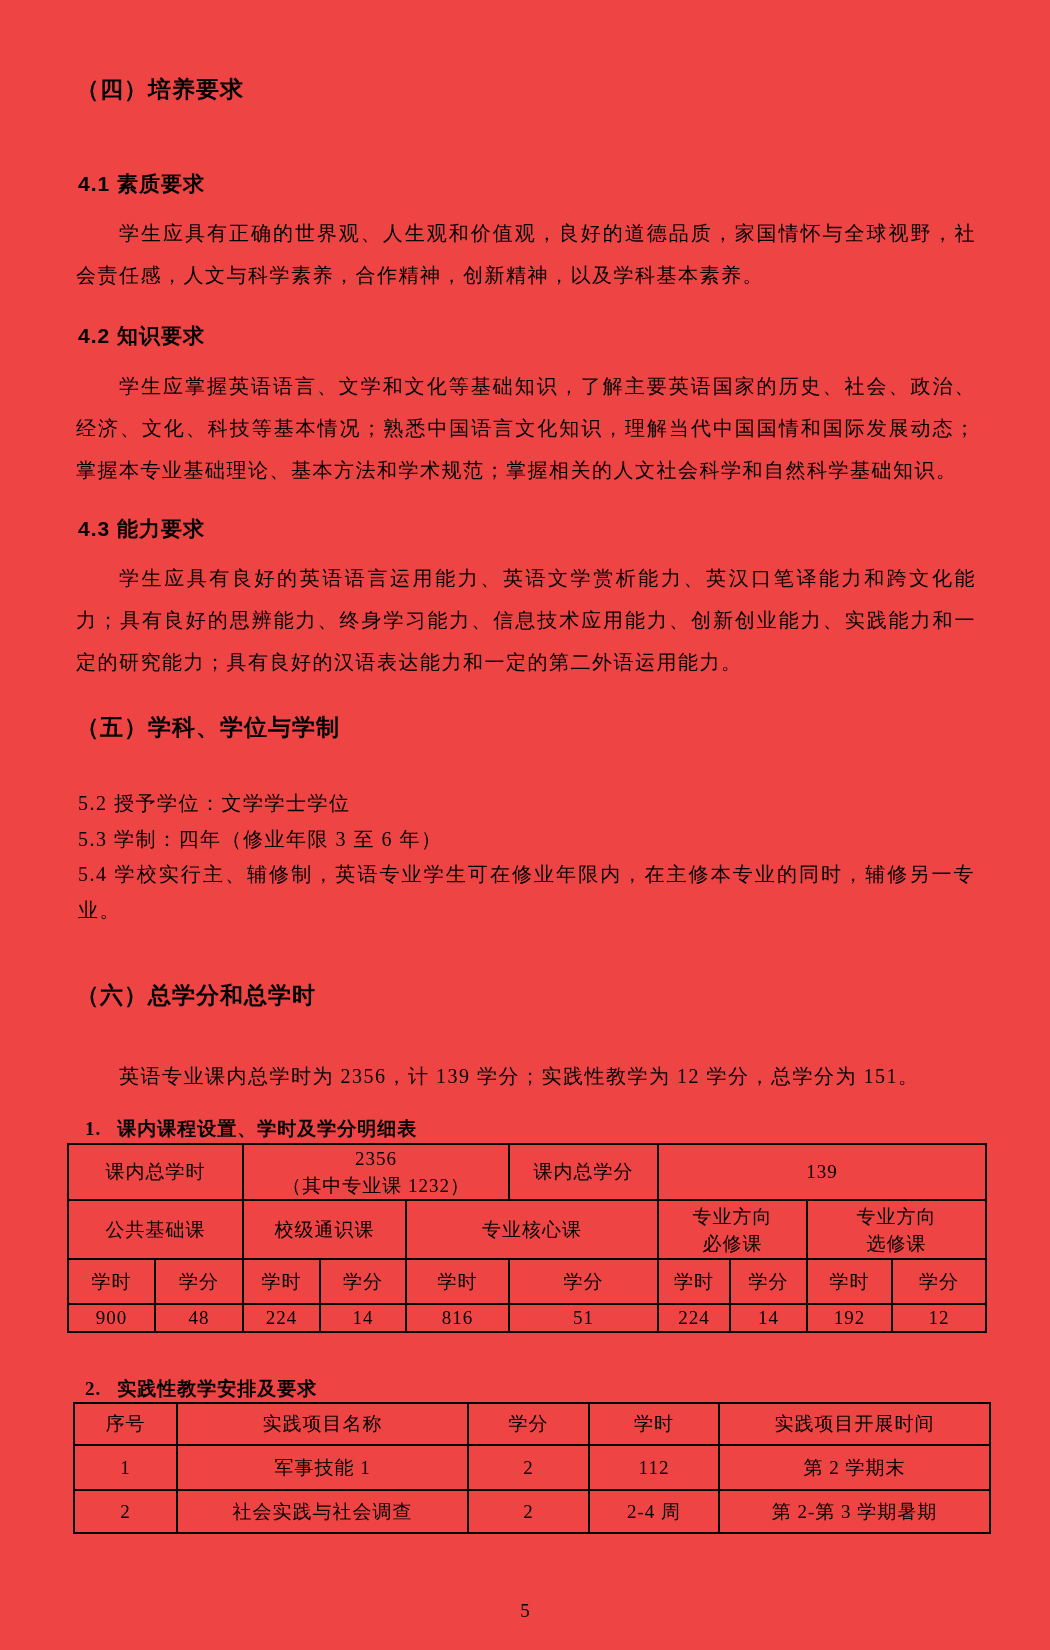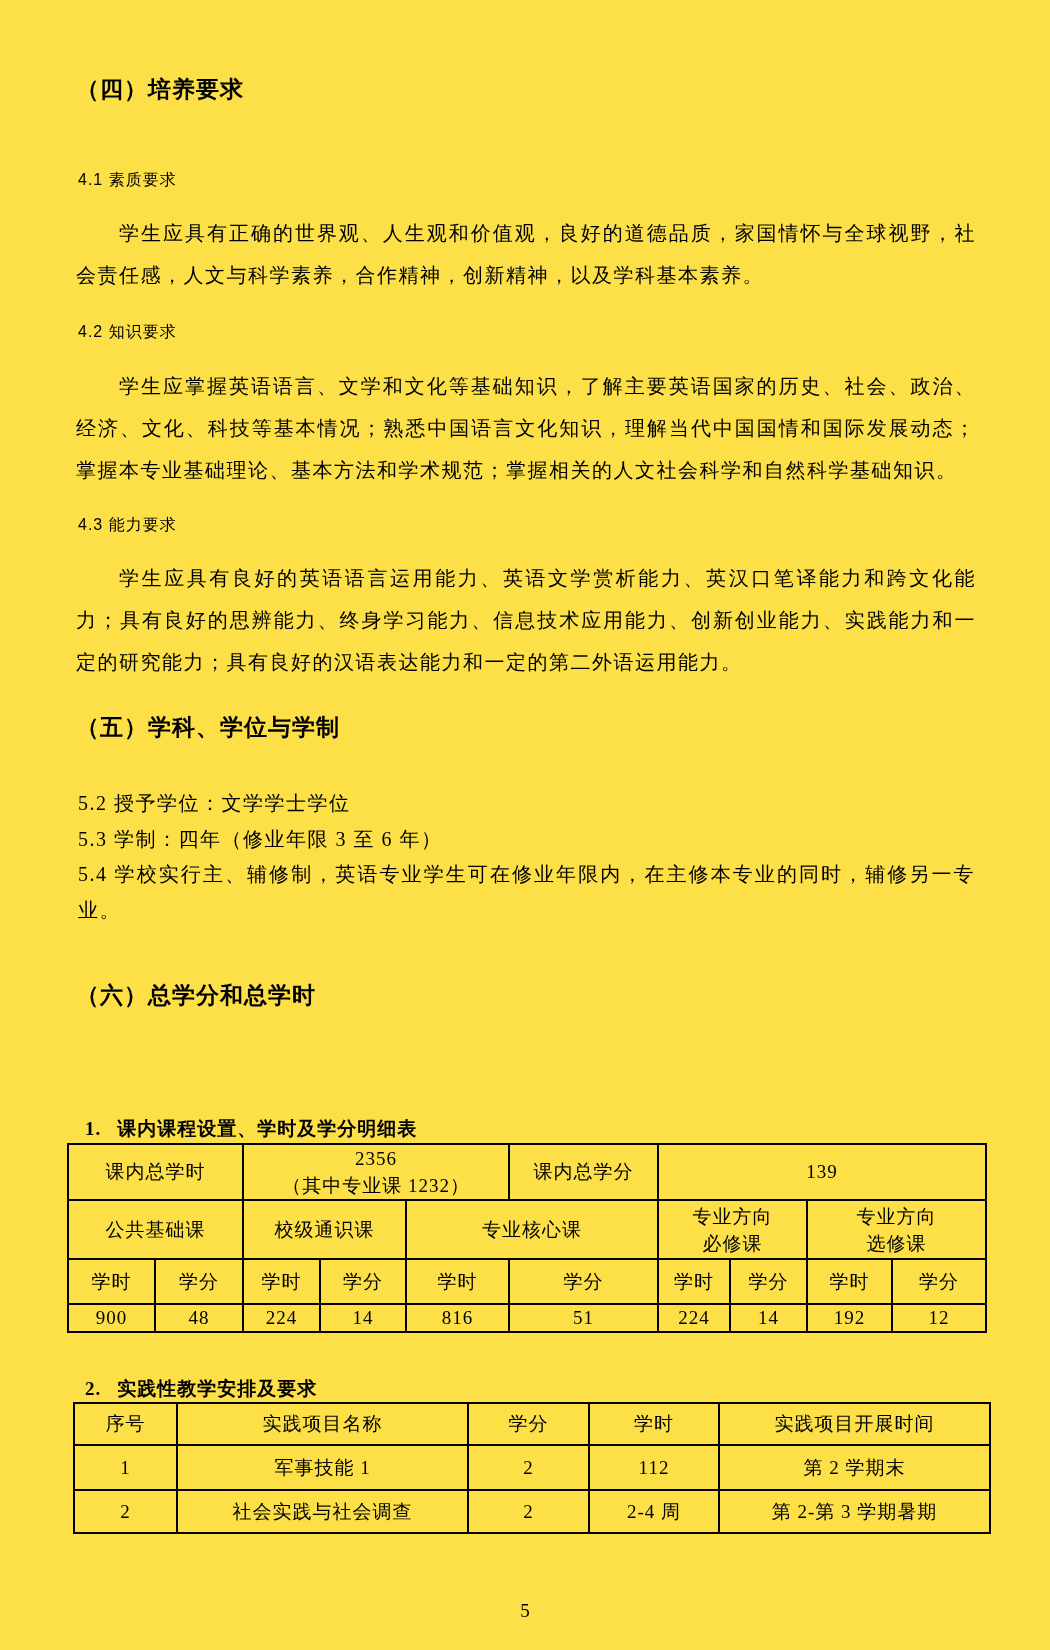--- a/index.html
+++ b/index.html
@@ -1,37 +1,37 @@
 <!DOCTYPE html>
 <html lang="zh"><head>
 <meta charset="utf-8">
 <style>
   html, body { margin: 0; padding: 0; background: #e8e8e8; }
   .page {
     position: relative;
     width: 1050px;
     height: 1650px;
     margin: 0 auto;
-    background: #fde047;
+    background: #ef4444;
     color: #000000;
     font-family: "Liberation Serif", "DejaVu Serif", serif;
     overflow: hidden;
   }
   .abs { position: absolute; }
   .h1 {
     font-family: "Liberation Sans", "DejaVu Sans", sans-serif;
     font-weight: bold;
     font-size: 23px;
     letter-spacing: 1px;
     white-space: nowrap;
   }
   .h2 {
     font-family: "Liberation Sans", "DejaVu Sans", sans-serif;
-    font-weight: normal;
-    font-size: 16px;
+    font-weight: bold;
+    font-size: 21px;
     letter-spacing: 1px;
     white-space: nowrap;
   }
   .para {
     width: 900px;
     font-size: 20px;
     line-height: 42px;
     letter-spacing: 1.5px;
     text-align: justify;
     text-indent: 43px;
@@ -94,20 +94,21 @@
 
   <div class="abs para" style="top:557px; left:76px;">学生应具有良好的英语语言运用能力、英语文学赏析能力、英汉口笔译能力和跨文化能力；具有良好的思辨能力、终身学习能力、信息技术应用能力、创新创业能力、实践能力和一定的研究能力；具有良好的汉语表达能力和一定的第二外语运用能力。</div>
 
   <div class="abs list5" style="top:786px; left:78px;">
     <div class="li">5.2 授予学位：文学学士学位</div>
     <div class="li">5.3 学制：四年（修业年限 3 至 6 年）</div>
     <div class="li">5.4 学校实行主、辅修制，英语专业学生可在修业年限内，在主修本专业的同时，辅修另一专业。</div>
   </div>
 
   <div class="abs h1" style="top:980px; left:76px;">（六）总学分和总学时</div>
+  <div class="abs para" style="top:1055px; left:76px;">英语专业课内总学时为 2356，计 139 学分；实践性教学为 12 学分，总学分为 151。</div>
 
   <div class="abs tcaption" style="top:1116px; left:85px;">
     <span class="num">1.</span><span>课内课程设置、学时及学分明细表</span>
   </div>
 
   <table class="doc abs" style="top:1143px; left:67px; width:919px;">
     <colgroup>
       <col style="width:87px">
         <col style="width:88px">
       <col style="width:77px">

